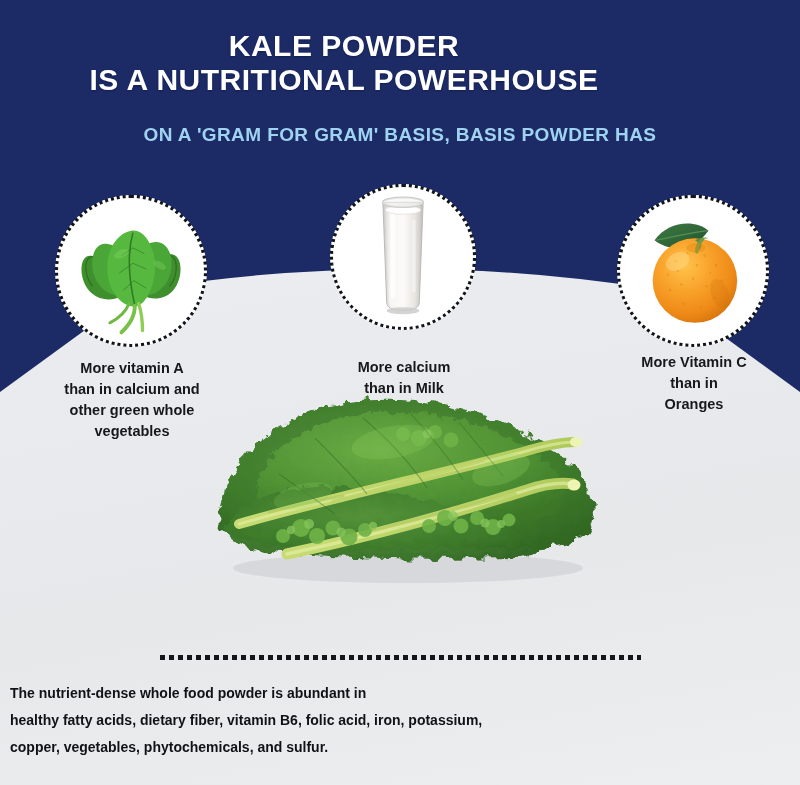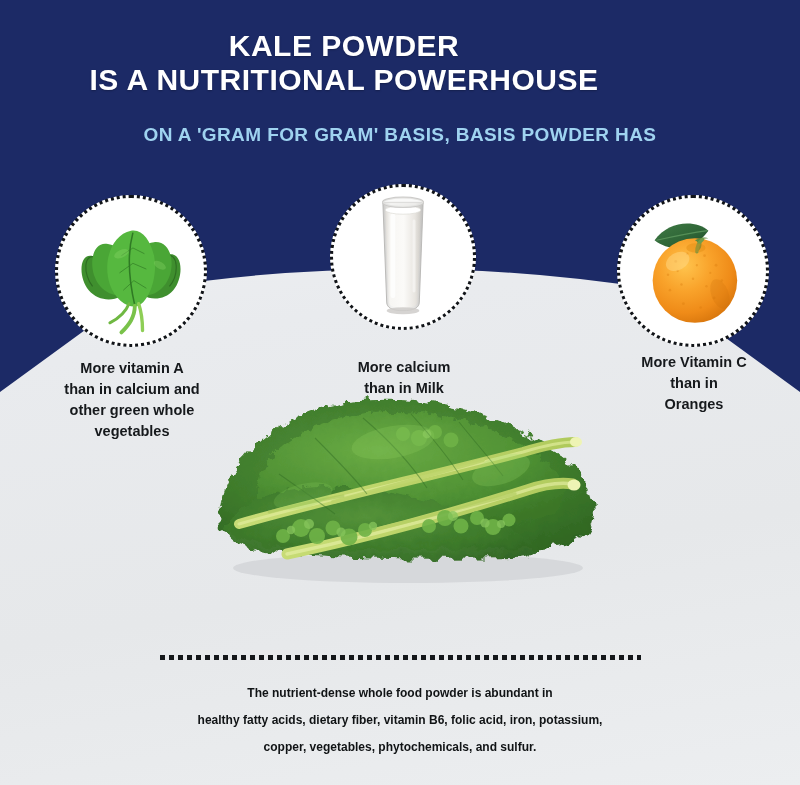--- a/index.html
+++ b/index.html
@@ -76,23 +76,23 @@
   }
   .lede span{display:block;}
 
   .divider{
     position:absolute; left:160px; top:655px; width:481px; height:5px;
     background-image:linear-gradient(to right,#14171a 0 5px,transparent 5px 9px);
     background-size:9px 5px; background-repeat:repeat-x;
   }
 
   .outro{
-    position:absolute; left:18px; top:680px; width:764px;
-    text-align:center; color:#101315; font-weight:bold;
-    font-size:12px; line-height:27px;
+    position:absolute; left:10px; top:680px; width:764px;
+    color:#101315; font-weight:bold;
+    font-size:14px; line-height:27px;
   }
   .outro span{display:block;}
 </style>
 </head>
 <body>
 
 <div id="poster">
 
   <div class="navy-wrap">
     <svg class="navy-base" viewBox="0 0 800 400" preserveAspectRatio="none">

